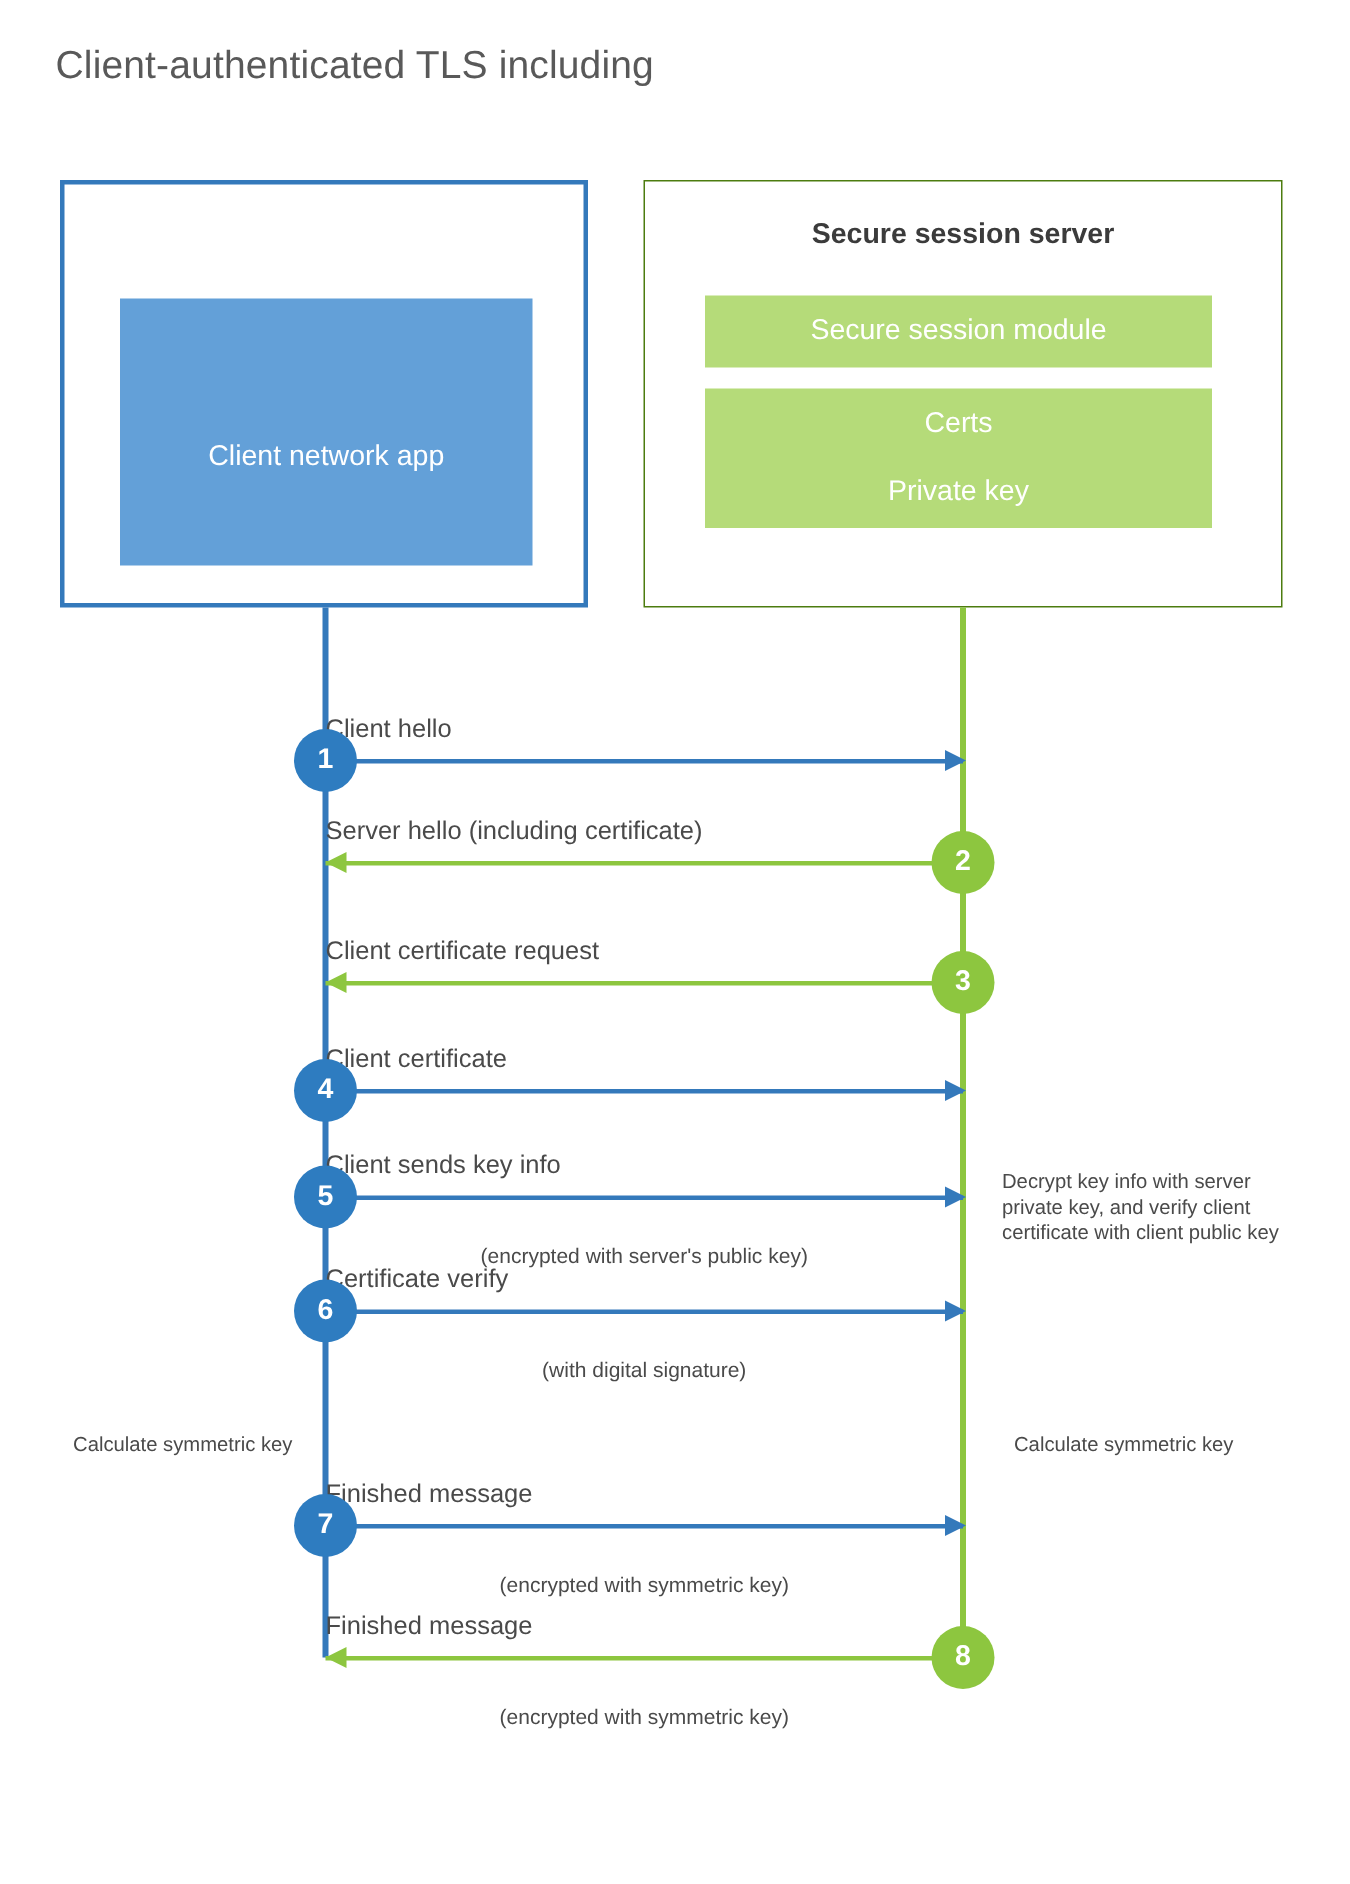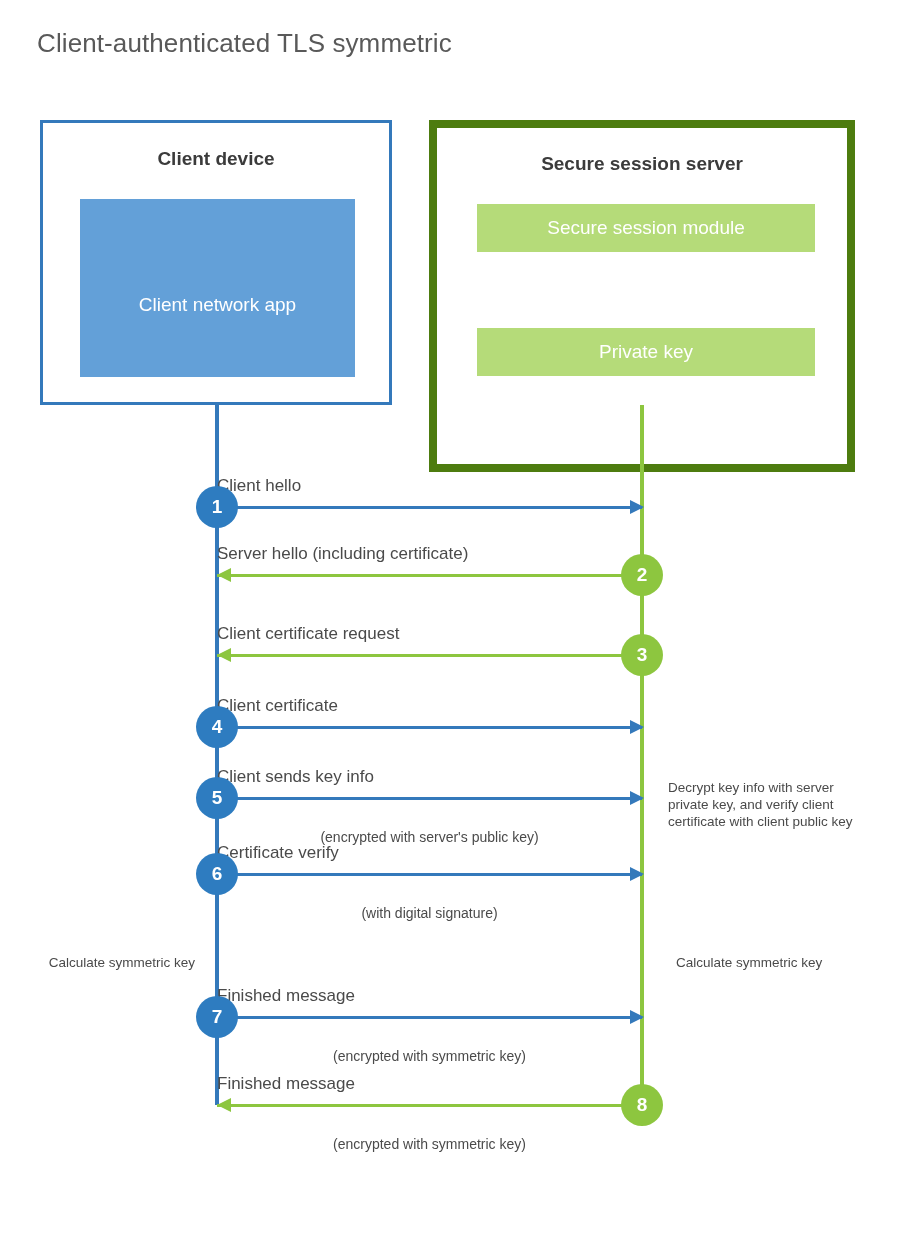--- a/index.html
+++ b/index.html
@@ -42,22 +42,22 @@
     left: 40px;
     top: 120px;
     width: 352px;
     height: 285px;
     border: 3px solid #3479BB;
   }
   #server-box {
     left: 429px;
     top: 120px;
     width: 426px;
-    height: 352px;
-    border: 8px solid #4d7c0f;
+    height: 285px;
+    border: 1px solid #4d7c0f;
   }
   .party-title {
     position: absolute;
     left: 0;
     right: 0;
     top: 25px;
     text-align: center;
     font-size: 19px;
     font-weight: bold;
     color: #3b3b3b;
@@ -90,21 +90,21 @@
     background: #B5DB79;
     color: #ffffff;
     font-size: 19px;
     display: flex;
     align-items: center;
     justify-content: center;
     text-align: center;
   }
   #server-bar-0 { top: 76px; }
   #server-bar-1 { top: 138px; }
-  #server-bar-2 { top: 200px; justify-content: center; }
+  #server-bar-2 { top: 183px; justify-content: center; }
 
   
   .lifeline {
     position: absolute;
     width: 4px;
   }
   #client-lifeline {
     left: 215px;
     top: 405px;
     height: 700px;
@@ -187,33 +187,35 @@
   }
   #server-decrypt-note { left: 668px; top: 763px; width: 190px; text-align: left; }
   #client-calc-note    { left: 30px;  top: 938px; width: 165px; text-align: right; font-size: 13.5px; }
   #server-calc-note    { left: 676px; top: 938px; width: 190px; text-align: left;  font-size: 13.5px; }
 </style>
 </head>
 <body>
 
 <div id="page">
 
-  <div id="page-title">Client-authenticated TLS symmetric</div>
+  <div id="page-title">Client-authenticated TLS including</div>
 
   <div id="client-box" class="party-box">
-    <div class="party-title">Client device</div>
     <div id="client-app">
       <span class="app-label">Client network app</span>
     </div>
   </div>
 
   <div id="server-box" class="party-box">
     <div class="party-title">Secure session server</div>
     <div id="server-bar-0" class="server-bar">
       <span>Secure session module</span>
+    </div>
+    <div id="server-bar-1" class="server-bar">
+      <span>Certs</span>
     </div>
     <div id="server-bar-2" class="server-bar">
       <span>Private key</span>
     </div>
   </div>
 
   <div id="client-lifeline" class="lifeline"></div>
   <div id="server-lifeline" class="lifeline"></div>
 
   <div id="server-decrypt-note" class="side-note">Decrypt key info with server private key, and verify client certificate with client public key</div>

